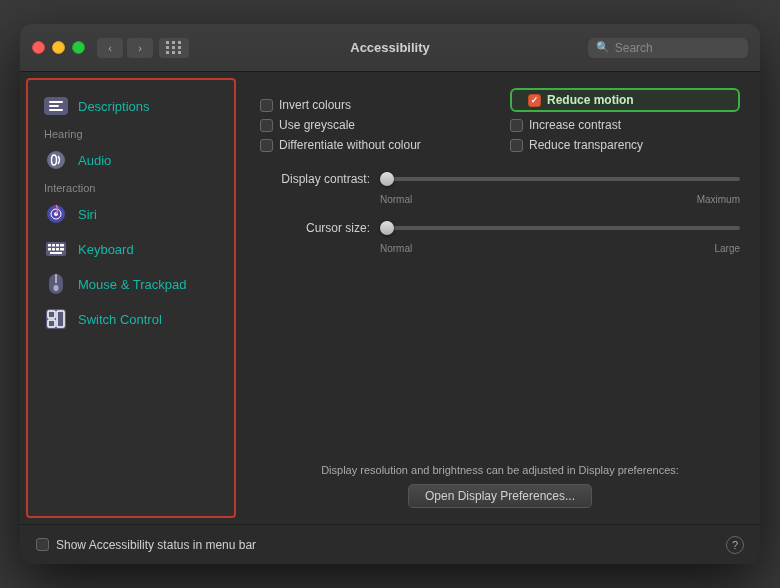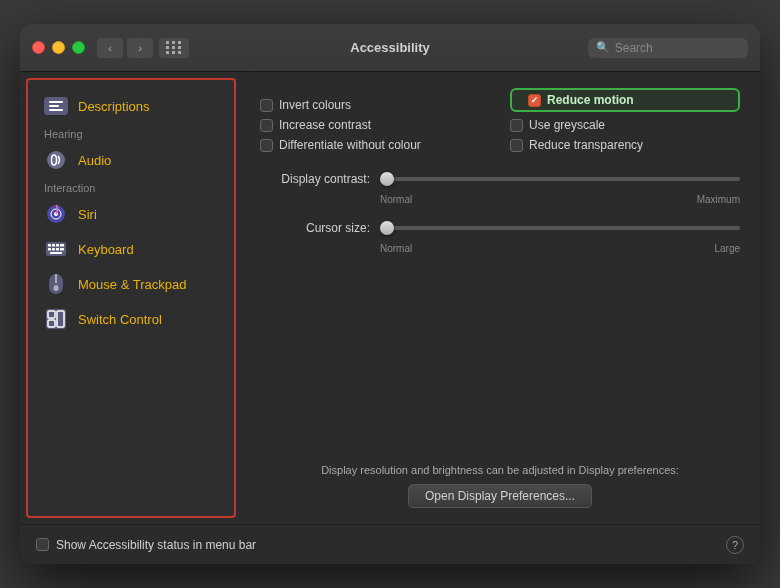--- a/index.html
+++ b/index.html
@@ -126,21 +126,21 @@
       margin: 6px 4px 6px 6px;
     }
     .sidebar-item {
       display: flex;
       align-items: center;
       padding: 5px 12px;
       gap: 10px;
       cursor: pointer;
       border-radius: 6px;
       margin: 1px 4px;
-      color: #eab308;
+      color: #14b8a6;
       font-size: 13px;
     }
     .sidebar-section-label {
       color: #888;
       font-size: 11px;
       padding: 4px 16px 2px;
       font-weight: 500;
     }
     .sidebar-icon {
       width: 24px;
@@ -454,25 +454,25 @@
           <span>Invert colours</span>
         </div>
 
         <div class="reduce-motion-row">
           <div class="checkbox checked"></div>
           <span style="color:#c0f0c0;font-weight:600;">Reduce motion</span>
         </div>
 
         <div class="checkbox-row">
           <div class="checkbox"></div>
-          <span>Increase contrast</span>
+          <span>Use greyscale</span>
         </div>
         <div class="checkbox-row">
           <div class="checkbox"></div>
-          <span>Use greyscale</span>
+          <span>Increase contrast</span>
         </div>
 
         <div class="checkbox-row">
           <div class="checkbox"></div>
           <span>Differentiate without colour</span>
         </div>
         <div class="checkbox-row">
           <div class="checkbox"></div>
           <span>Reduce transparency</span>
         </div>

